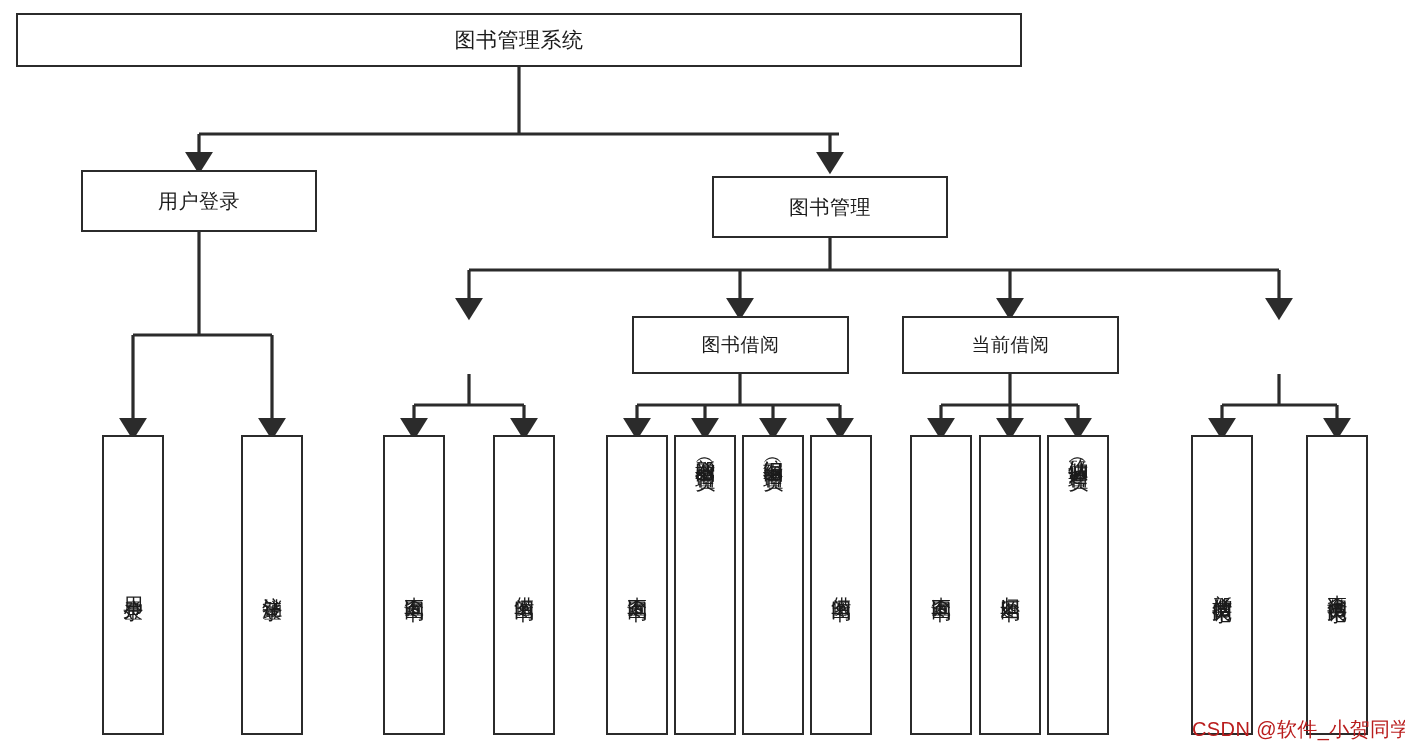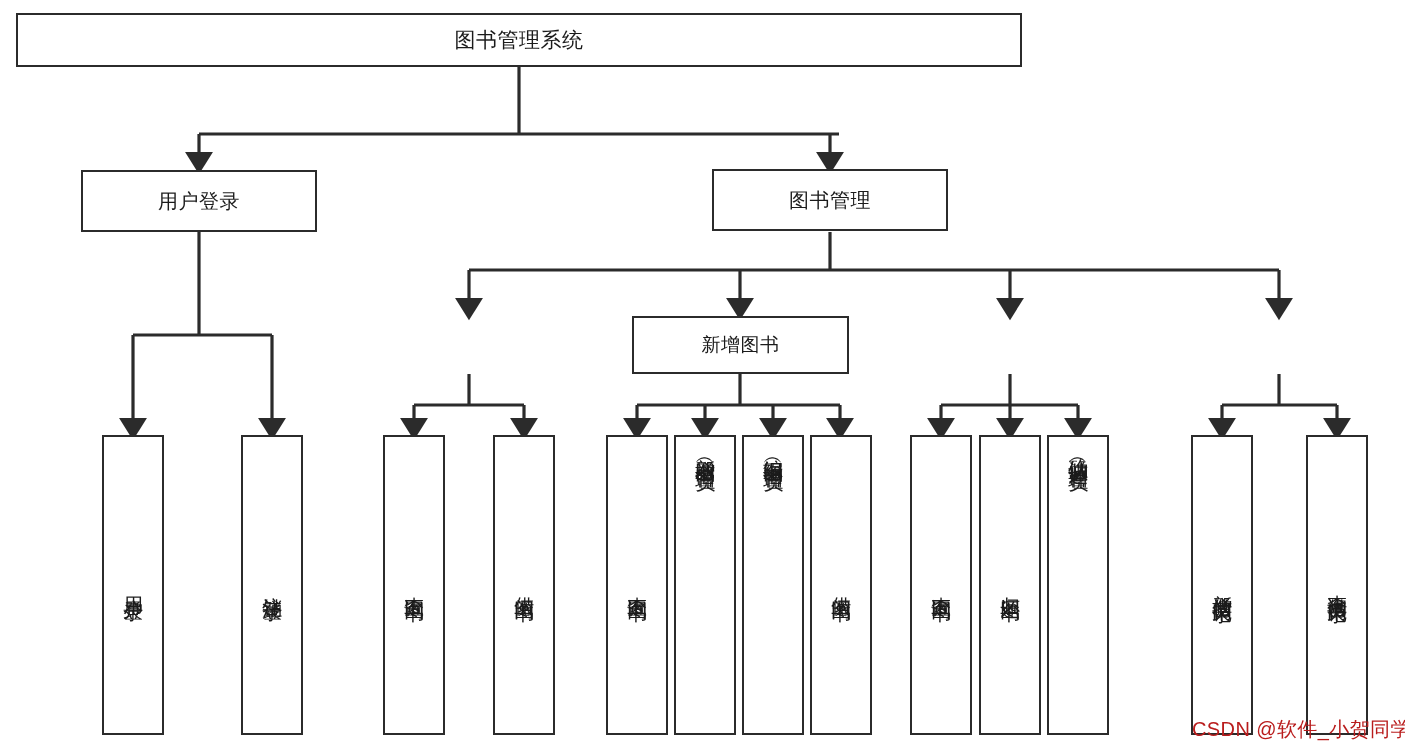--- a/index.html
+++ b/index.html
@@ -124,26 +124,29 @@
     </g>
   </svg>
 
   <div class="node root" style="left:16px; top:13px; width:1006px; height:54px;">
     <span class="node-label">图书管理系统</span>
   </div>
 
   <div class="node lvl1" style="left:81px; top:170px; width:236px; height:62px;">
     <span class="node-label">用户登录</span>
   </div>
-  <div class="node lvl1" style="left:712px; top:169px; width:236px; height:62px;">
+  <div class="node lvl1" style="left:712px; top:176px; width:236px; height:62px;">
     <span class="node-label">图书管理</span>
   </div>
 
   <div class="node lvl2" style="left:632px; top:316px; width:217px; height:58px;">
-    <span class="node-label">新增图书</span>
+    <span class="node-label">图书借阅</span>
+  </div>
+  <div class="node lvl2" style="left:902px; top:316px; width:217px; height:58px;">
+    <span class="node-label">当前借阅</span>
   </div>
 
   <div class="node leaf" style="left:102px; top:435px; width:62px; height:300px;">
     <span class="node-label">用户登录</span>
   </div>
   <div class="node leaf" style="left:241px; top:435px; width:62px; height:300px;">
     <span class="node-label">注销登录</span>
   </div>
 
   <div class="node leaf" style="left:383px; top:435px; width:62px; height:300px;">

